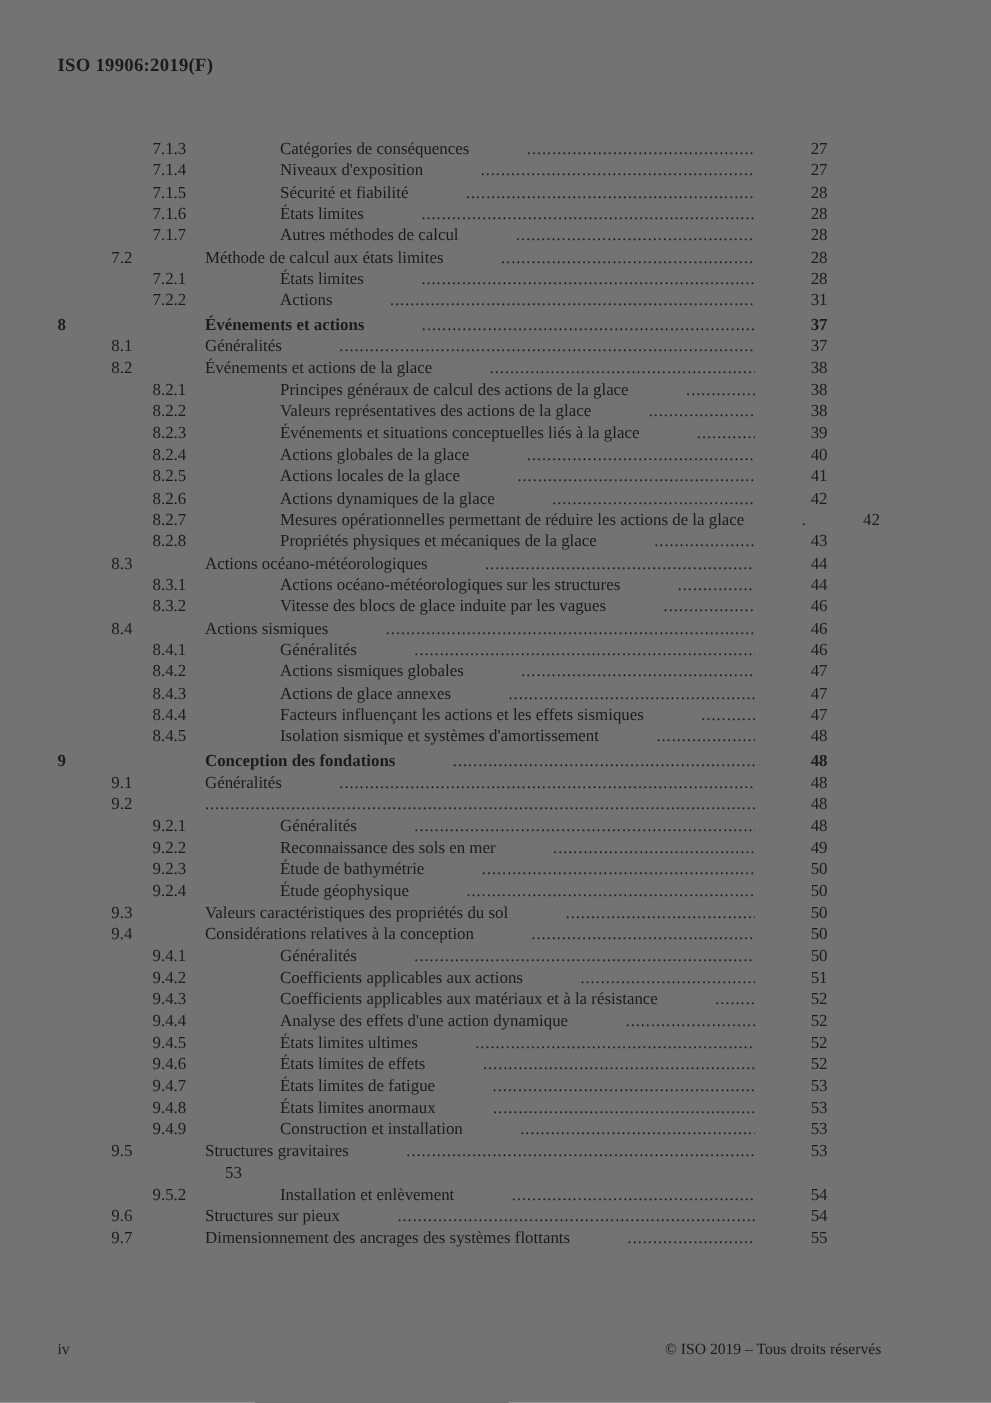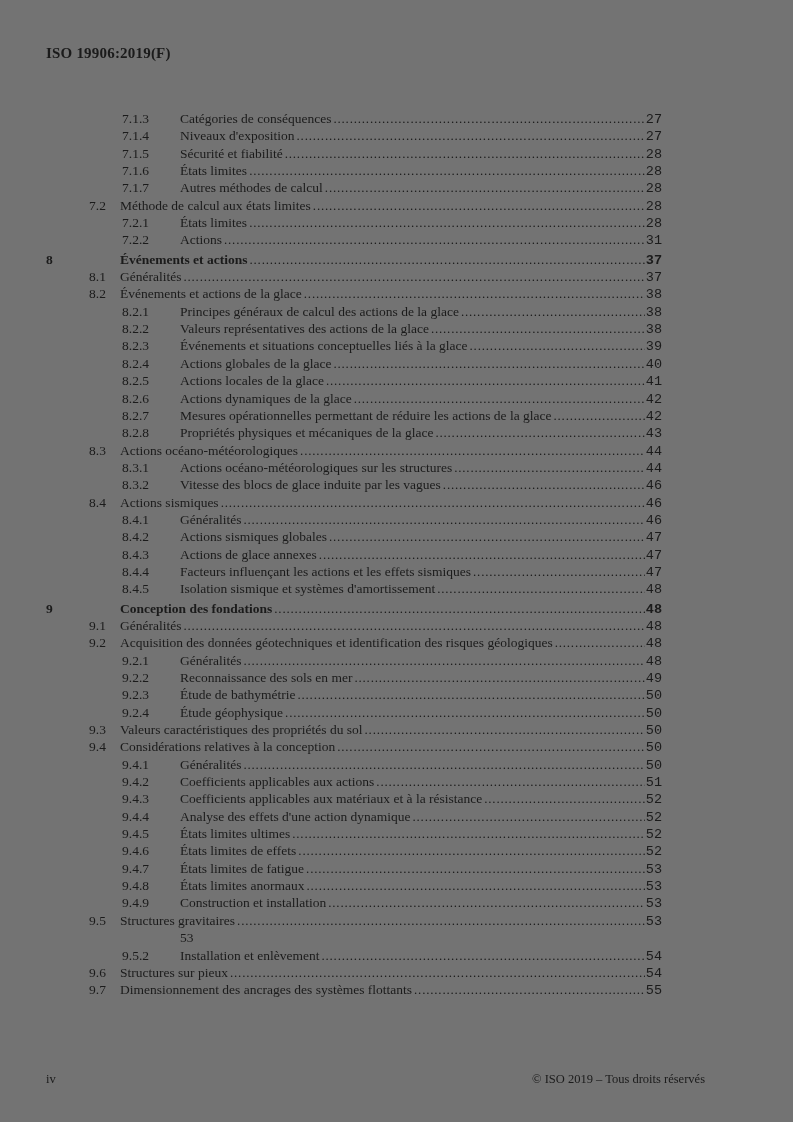--- a/index.html
+++ b/index.html
@@ -10,38 +10,38 @@
   }
   .sheet { position:absolute; inset:0; background:#737373; }
   .header {
     position:absolute; left:46px; top:45px;
     font-size:15px; font-weight:bold; letter-spacing:0.2px;
   }
   .toc { position:absolute; left:46px; top:110px; width:616px; }
   .row {
     display:flex; align-items:baseline;
     height:17.35px; line-height:17.35px;
-    font-size:13.5px; white-space:nowrap;
+    font-size:13.5px; white-space:nowrap;gap:44px;
   }
   .lv1 { font-weight:bold; margin-top:2px; }
   .lv1 .num { width:74px; flex:none; }
   .lv2 { padding-left:43px; }
   .lv2 .num { width:31px; flex:none; }
   .lv3 { padding-left:76px; }
   .lv3 .num { width:58px; flex:none; }
   .title { flex:none; padding-right:2px; }
   .leader {
     flex:1 1 auto; min-width:4px; overflow:hidden;
     white-space:nowrap; font-weight:normal;
   }
   .leader::after {
     content:"........................................................................................................................................................................................................";
     letter-spacing:0.8px; font-size:13px; color:#1b1b1b;
   }
-  .pg { flex:none; padding-left:1px;font-family:Liberation Mono, monospace; }
+  .pg { flex:none; padding-left:1px; }
   .pgline { padding-left:134px; }
   .footer {
     position:absolute; left:46px; top:1072px; width:659px;
     display:flex; justify-content:space-between; align-items:flex-end;
     font-size:12.5px;
   }
 </style>
 </head>
 <body>
 
@@ -223,21 +223,20 @@
     <span class="pg">48</span>
   </div>
       <div class="row lv2">
     <span class="num">9.1</span>
     <span class="title">Généralités</span>
     <span class="leader"></span>
     <span class="pg">48</span>
   </div>
       <div class="row lv2">
     <span class="num">9.2</span>
-    <span class="title">Acquisition des données géotechniques et identification des risques géologiques</span>
     <span class="leader"></span>
     <span class="pg">48</span>
   </div>
       <div class="row lv3">
     <span class="num">9.2.1</span>
     <span class="title">Généralités</span>
     <span class="leader"></span>
     <span class="pg">48</span>
   </div>
       <div class="row lv3">

